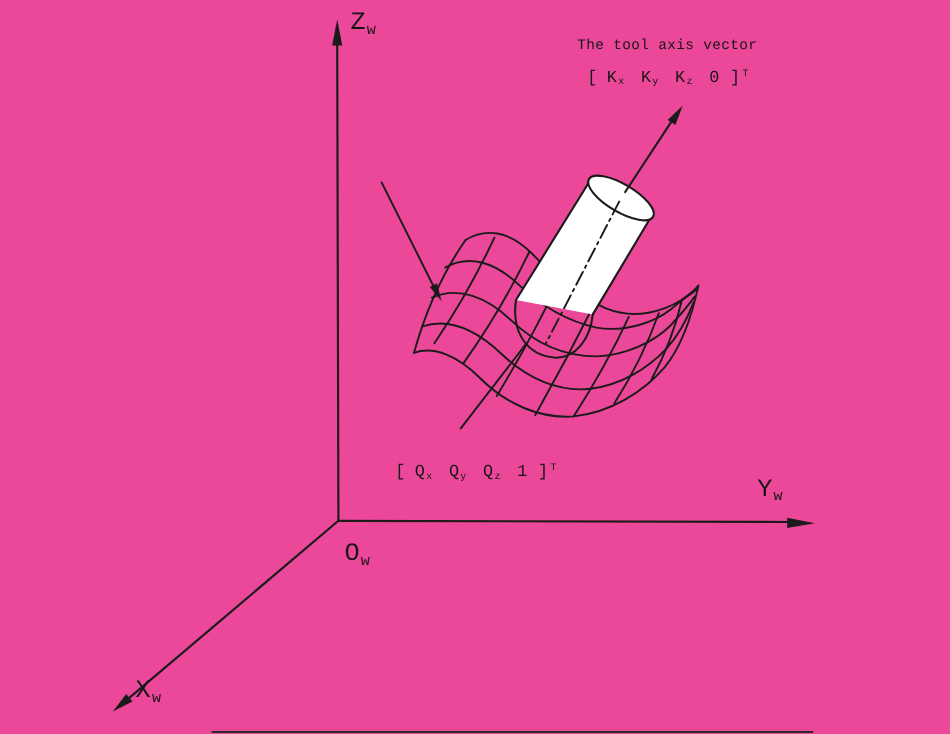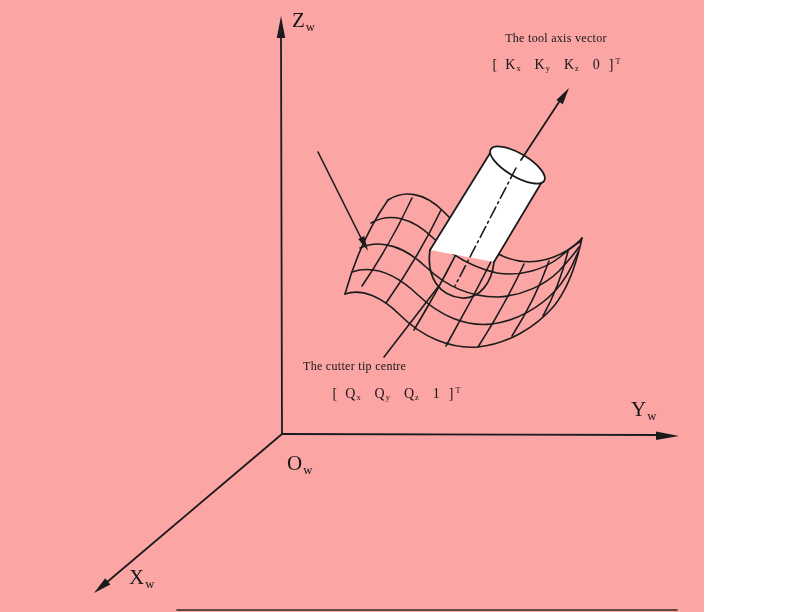--- a/index.html
+++ b/index.html
@@ -1,22 +1,22 @@
 <!DOCTYPE html>
 <html><head>
 <meta charset="utf-8">
 <style>
   html, body { margin: 0; padding: 0; background: #ffffff; }
   .stage {
     position: relative;
-    width: 704px;
+    width: 792px;
     height: 612px;
-    background: #fca5a5;
+    background: #ec4899;
     overflow: hidden;
-    font-family: Liberation Serif, serif;
+    font-family: Liberation Mono, monospace;
     color: #161616;
   }
   .stage svg { position: absolute; left: 0; top: 0; }
   .lbl {
     position: absolute;
     white-space: nowrap;
     color: #161616;
     -webkit-font-smoothing: none;
   }
   .axis-lbl { font-size: 21px; }
@@ -96,26 +96,25 @@
       </g>
 
       <path d="M177,610 L677,610" stroke-width="1.6" stroke="#2a2a2a"></path>
     </g>
   </svg>
 
   <div class="lbl axis-lbl" style="left:292px; top:8px;"><span>Z</span><span class="sub">w</span></div>
 
   <div class="lbl axis-lbl" style="left:631px; top:397px;"><span>Y</span><span class="sub">w</span></div>
 
-  <div class="lbl axis-lbl" style="left:113px; top:565px;margin-left:16px;"><span>X</span><span class="sub">w</span></div>
+  <div class="lbl axis-lbl" style="left:113px; top:565px;"><span>X</span><span class="sub">w</span></div>
 
   <div class="lbl axis-lbl" style="left:287px; top:451px;"><span>O</span><span class="sub">w</span></div>
 
   <div class="lbl title-lbl centered" style="left:440px; top:31px; width:232px;">The tool axis vector</div>
 
   <div class="lbl vector-lbl centered" style="left:440px; top:57px; width:232px;"><span class="bracket">[</span><span class="term"><span>K</span><span class="sub">x</span></span><span class="term"><span>K</span><span class="sub">y</span></span><span class="term"><span>K</span><span class="sub">z</span></span><span class="term"><span>0</span><span class="sub"></span></span><span class="bracket">]</span><span class="sup">T</span></div>
 
 
-  <div class="lbl title-lbl" style="left:303px; top:359px;">The cutter tip centre</div>
 
   <div class="lbl vector-lbl centered" style="left:300px; top:386px; width:192px;"><span class="bracket">[</span><span class="term"><span>Q</span><span class="sub">x</span></span><span class="term"><span>Q</span><span class="sub">y</span></span><span class="term"><span>Q</span><span class="sub">z</span></span><span class="term"><span>1</span><span class="sub"></span></span><span class="bracket">]</span><span class="sup">T</span></div>
 
 </div>
 
 </body></html>

